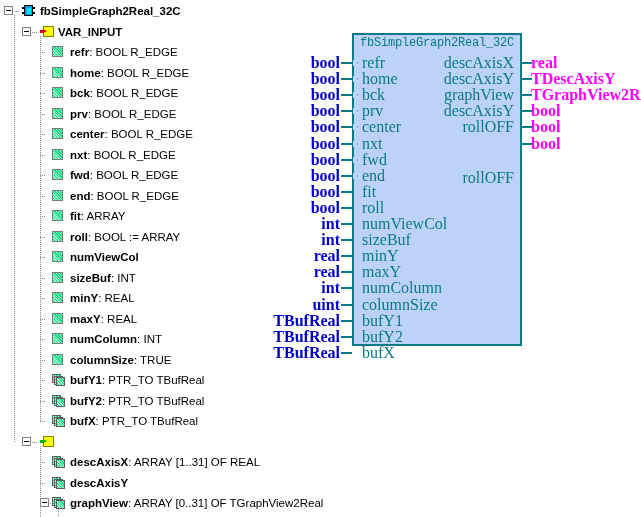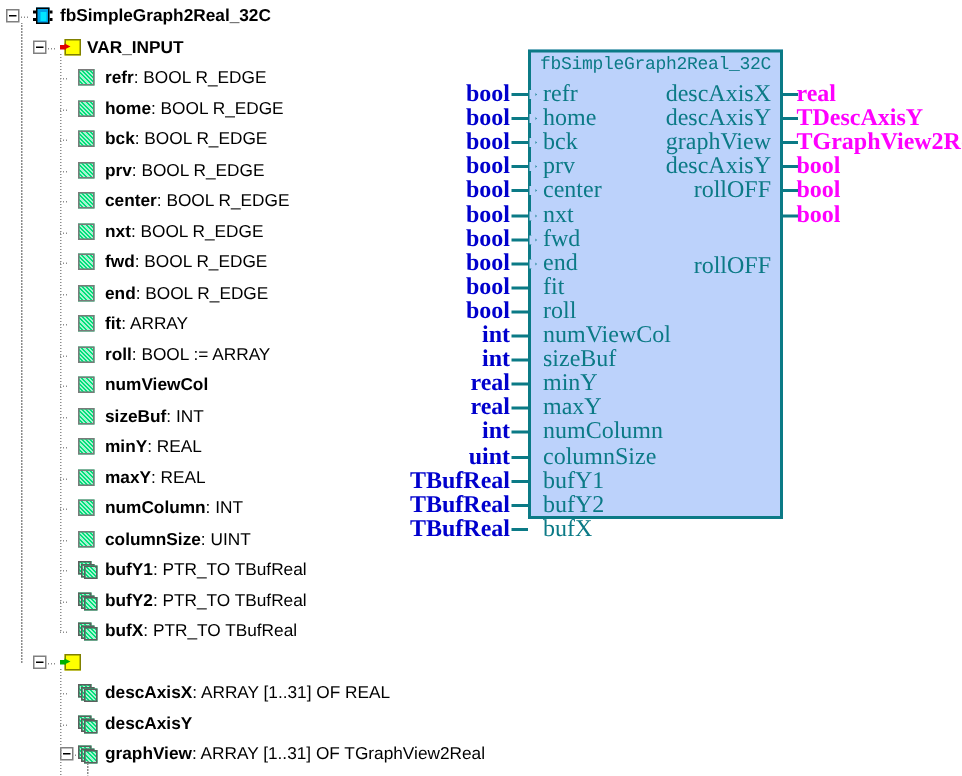--- a/index.html
+++ b/index.html
@@ -254,21 +254,21 @@
       <span class="cell" style="left: 70px;">
         <span class="nm">numColumn</span>
         <span class="ty"> : INT</span>
       </span>
     </div>
     <div class="row" style="position: absolute; left: 0px; top: 349.5px; width: 352px;">
       <span class="hline" style="left: 40px; top: 10px; width: 6px;"></span>
       <span class="ico ico-scal" style="left: 52px; top: 4px;"></span>
       <span class="cell" style="left: 70px;">
         <span class="nm">columnSize</span>
-        <span class="ty"> : UINT</span>
+        <span class="ty"> : TRUE</span>
       </span>
     </div>
     <div class="row" style="position: absolute; left: 0px; top: 370px; width: 352px;">
       <span class="hline" style="left: 40px; top: 10px; width: 6px;"></span>
       <span class="ico ico-stack" style="left: 52px; top: 4px;">
         <i></i>
         <i></i>
         <i></i>
       </span>
       <span class="cell" style="left: 70px;">
@@ -338,21 +338,21 @@
     <div class="row" style="position: absolute; left: 0px; top: 493px; width: 352px;">
       <span class="exp" style="left: 40px; top: 5px;"></span>
       <span class="hline" style="left: 50px; top: 10px; width: 6px;"></span>
       <span class="ico ico-stack" style="left: 52px; top: 4px;">
         <i></i>
         <i></i>
         <i></i>
       </span>
       <span class="cell" style="left: 70px;">
         <span class="nm">graphView</span>
-        <span class="ty"> : ARRAY [1..31] OF TGraphView2Real</span>
+        <span class="ty"> : ARRAY [0..31] OF TGraphView2Real</span>
       </span>
     </div>
     <div class="row" style="position: absolute; left: 0px; top: 513.5px; width: 352px;">
       <span class="cell" style="left: 88px;">
         <span class="nm">val1</span>
         <span class="ty"> : REAL</span>
       </span>
     </div>
     <span class="vline" style="left: 58px; top: 507px; height: 78px;"></span>
     <span class="vline" style="left: 40px; top: 445.5px; height: 201px;"></span>

